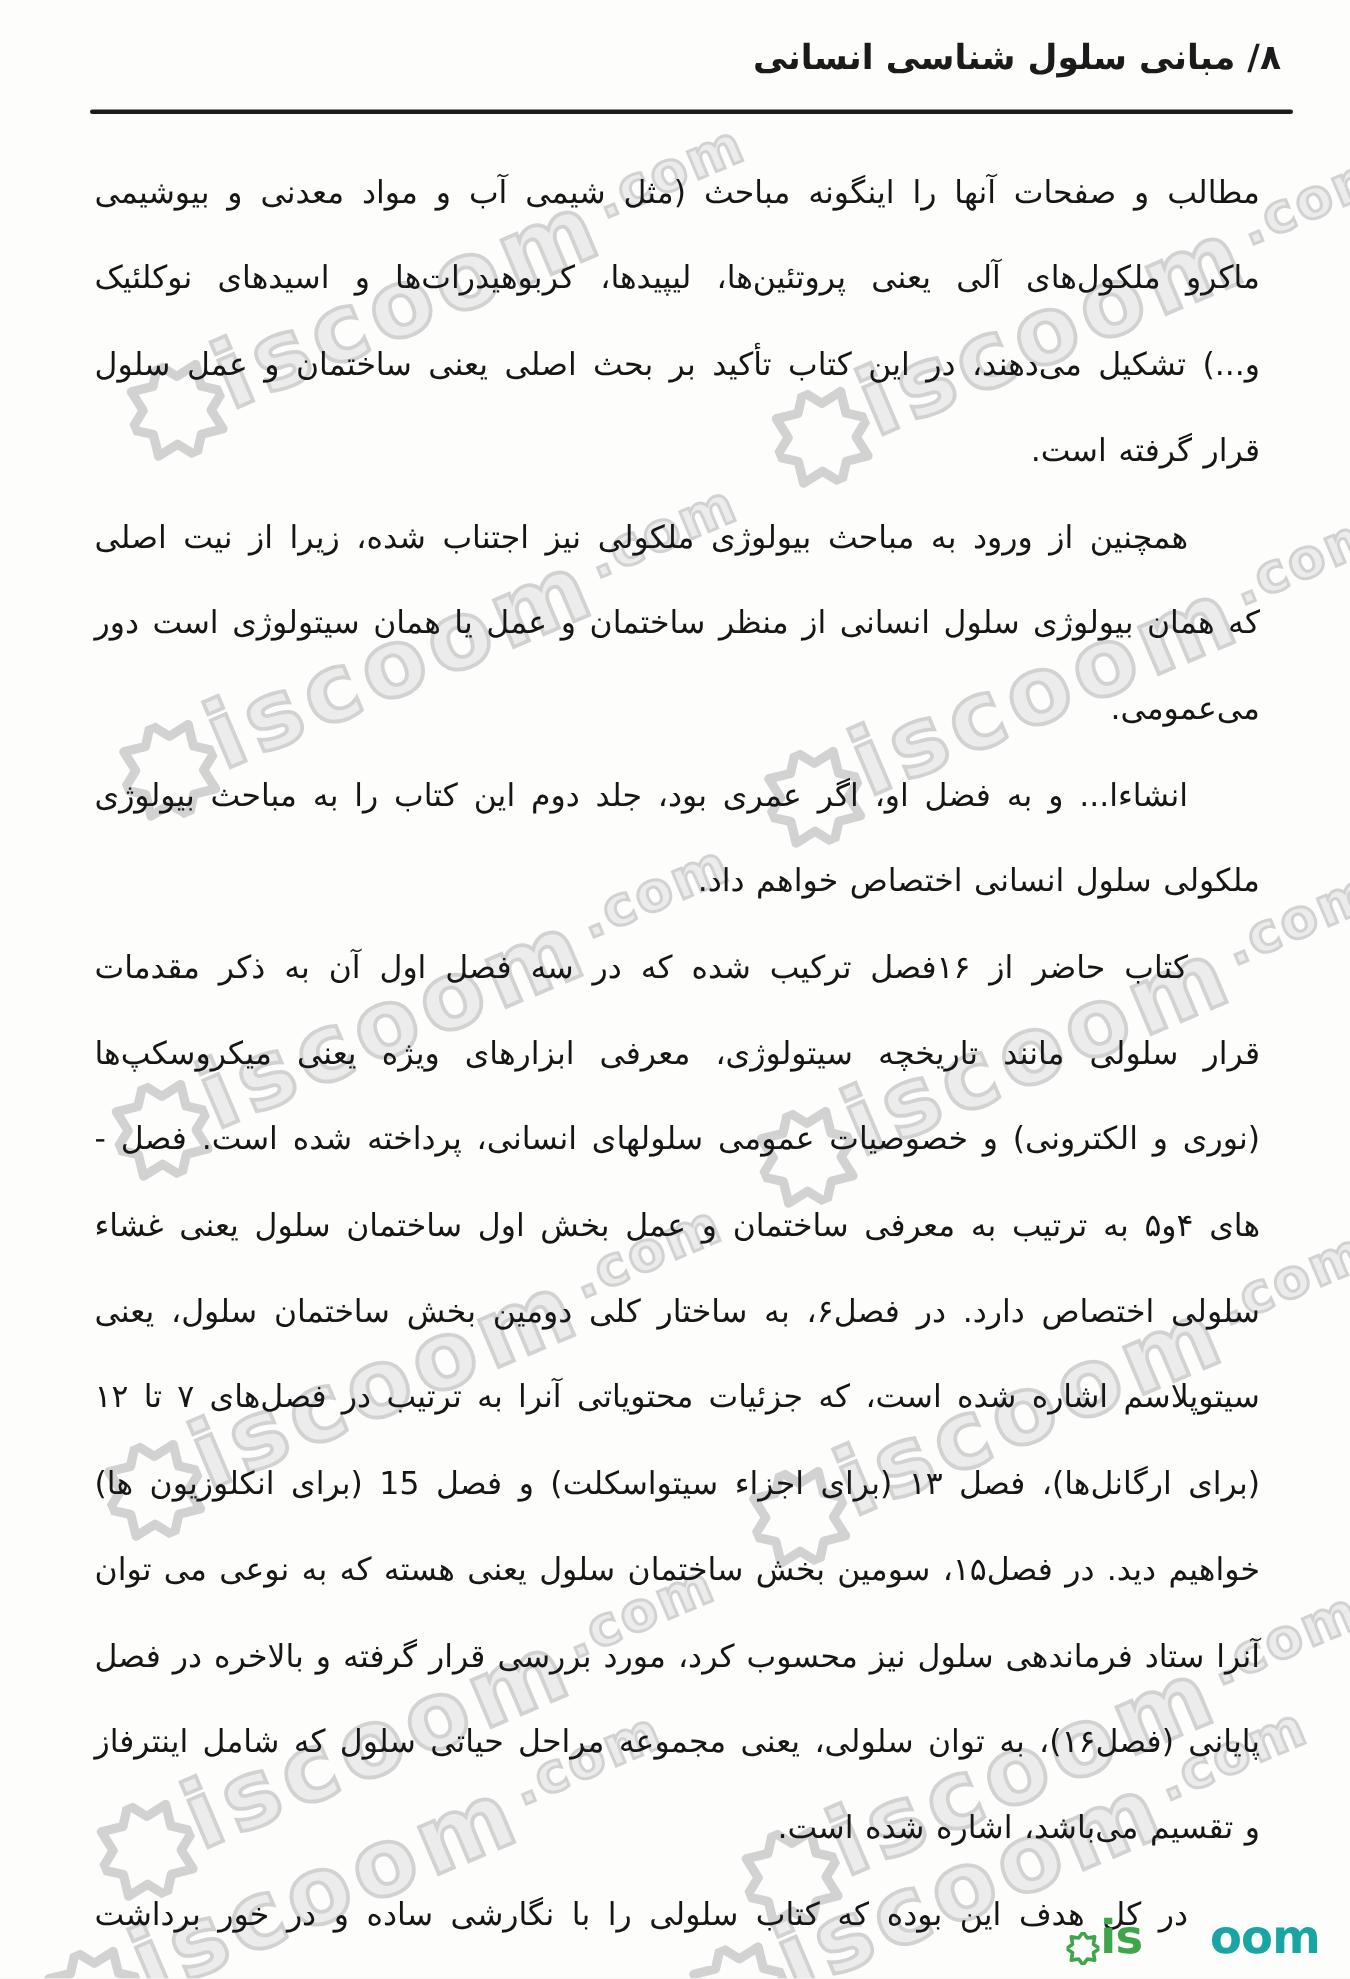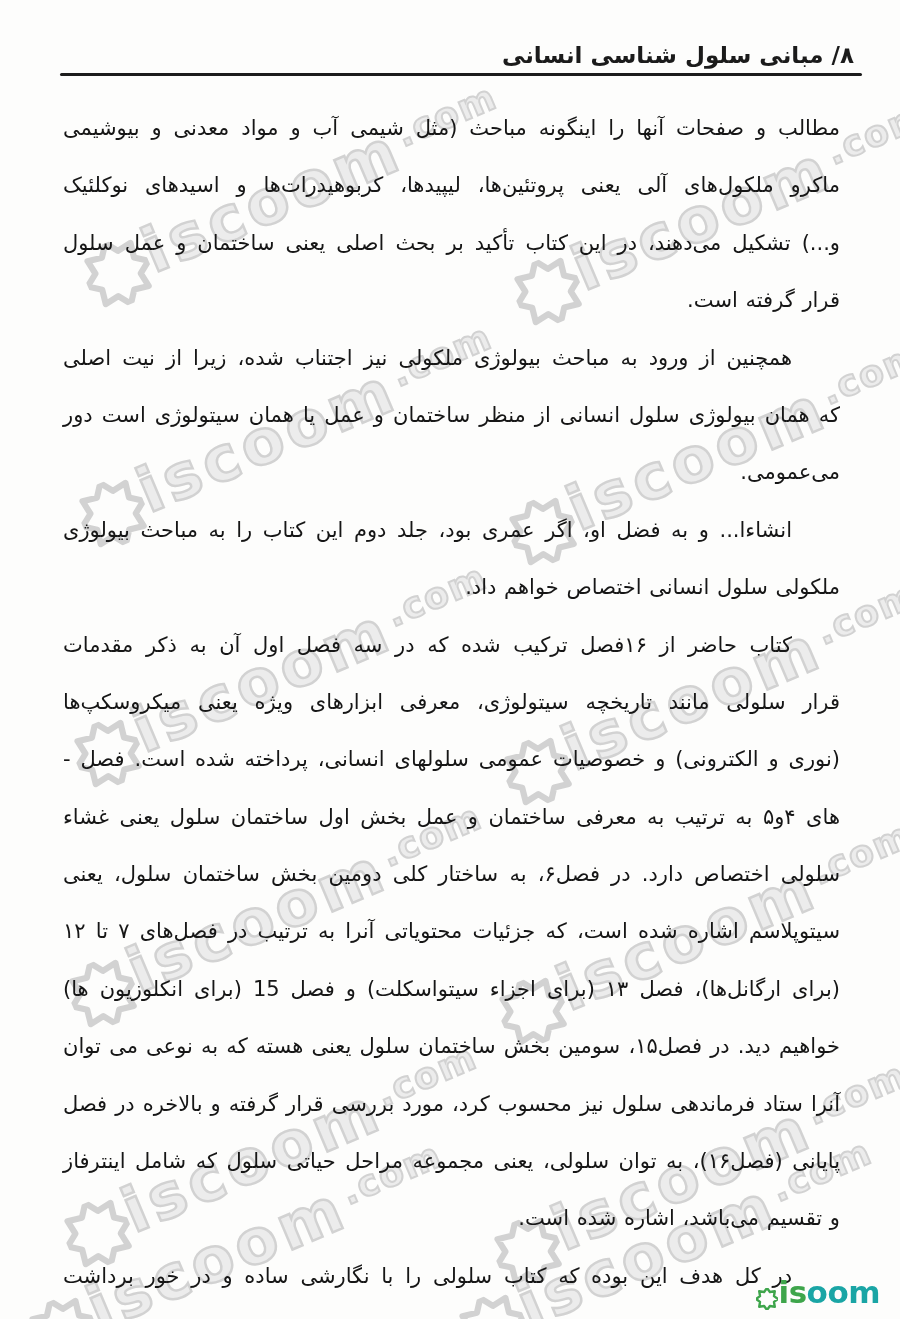--- a/index.html
+++ b/index.html
@@ -7,21 +7,21 @@
   .page{
     position:relative;
     width:900px;height:1319px;
     margin:0 auto;
     background:#fdfdfc;
     overflow:hidden;
     color:#161616;
   }
   
   .hdr-title{
-    position:absolute;top:42px;right:46px;
+    position:absolute;top:26px;right:46px;
     direction:rtl;
     font-size:23px;font-weight:bold;
     color:#1b1b1b;
     letter-spacing:0.2px;
   }
   .hdr-rule{
     position:absolute;top:73px;left:60px;right:38px;
     height:3px;background:#1c1c1c;border-radius:2px;
   }
   
@@ -211,16 +211,16 @@
       <div class="line ind">در کل هدف این بوده که کتاب سلولی را با نگارشی ساده و در خور برداشت</div>
     </div>
 
   </div>
 
   <div class="logo">
     <svg class="logo-star" viewBox="0 0 64 64">
       <polygon class="star-shape" points="32,0 40.4,11.7 54.6,9.4 52.3,23.6 64,32 52.3,40.4 54.6,54.6 40.4,52.3 32,64 23.6,52.3 9.4,54.6 11.7,40.4 0,32 11.7,23.6 9.4,9.4 23.6,11.7" style="stroke: rgb(62, 165, 75);"></polygon>
     </svg>
     <span class="logo-green" style="color: rgb(62, 165, 75);">is</span>
-      <span class="logo-teal" style="color: rgb(26, 165, 165);">oom</span>
+      <span class="logo-teal" style="color: rgb(26, 165, 165); margin-left: 45px;">oom</span>
   </div>
 
 </div>
 
 </body></html>

